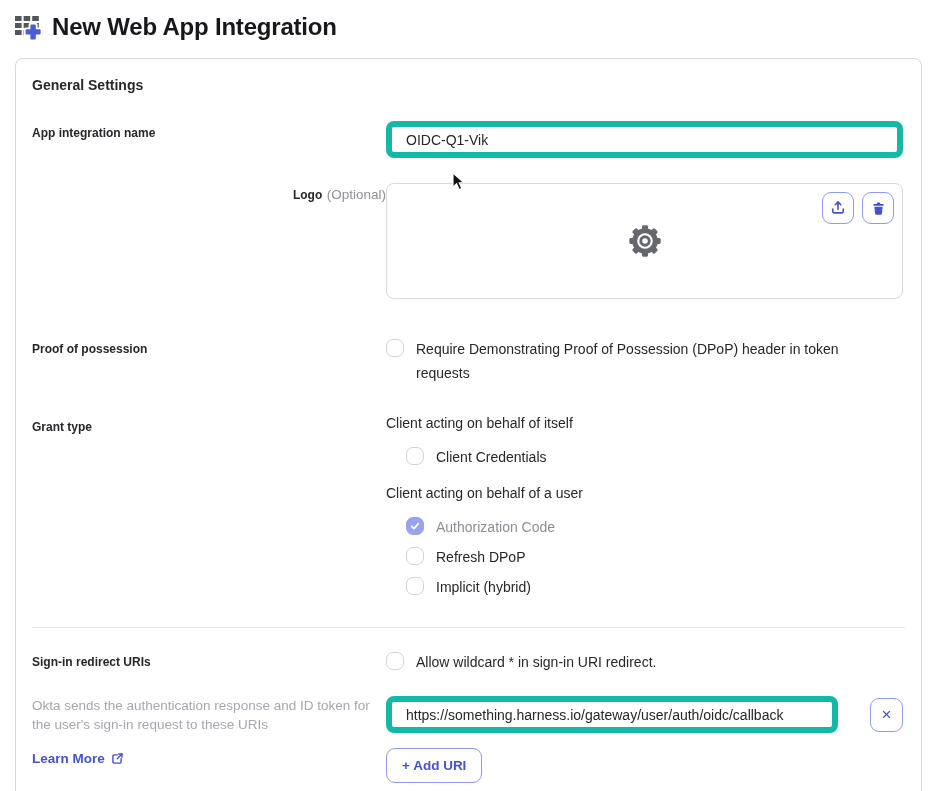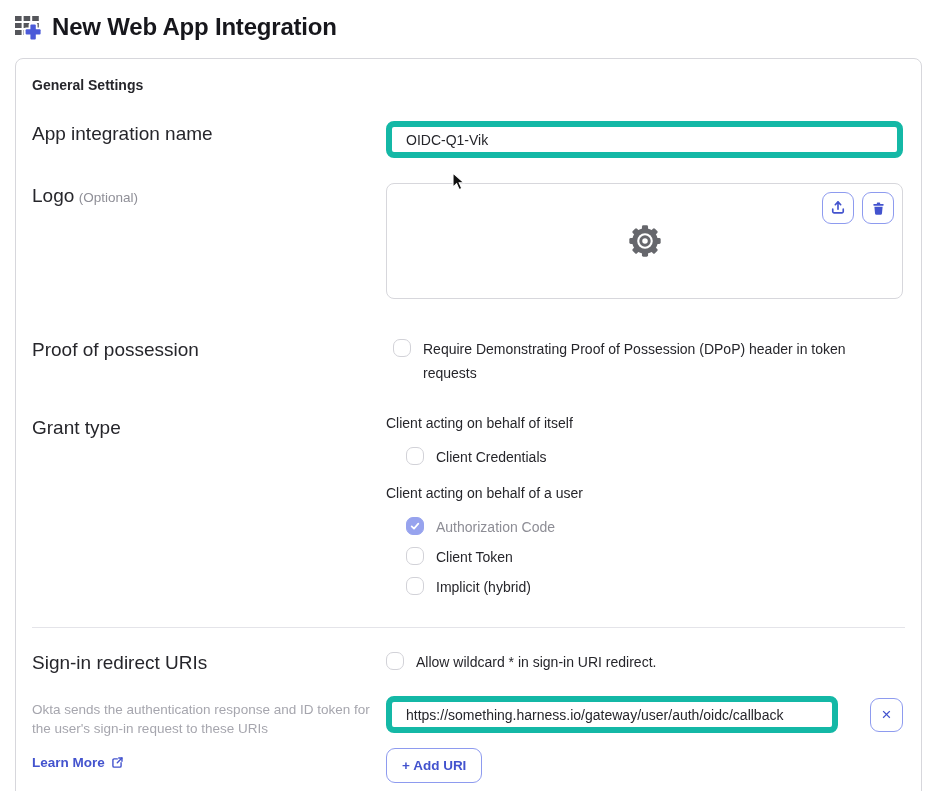--- a/index.html
+++ b/index.html
@@ -12,47 +12,47 @@
   .hdr h1 { font-size:24px; font-weight:700; letter-spacing:-0.2px; color:#17171c; }
 
   
   .card { margin:17px 15px 0 15px; border:1px solid #d7d7dc; border-radius:8px;
     padding:16px; min-height:780px; }
   .section-title { font-size:14px; font-weight:700; color:#26262b; margin:2px 0 28px 0; }
 
   .row { display:flex; align-items:flex-start; }
   .label-col { width:354px; flex:0 0 354px; padding-top:2px; }
   .field-col { flex:1; max-width:517px; }
-  .lbl { font-size:19px; font-weight:400; color:#26262b; }
+  .lbl { font-size:12px; font-weight:700; color:#26262b; }
   .optional { font-size:13.5px; font-weight:400; color:#8f8f97; }
 
   
   .text-input { width:100%; height:37px; border:6px solid #14b8a6; border-radius:8px;
     padding:0 14px; font-size:14px; color:#26262b; font-family:"Liberation Sans",sans-serif;
     outline:none; background:#fff; }
 
   .row-appname { margin-bottom:25px; }
 
   
-  .row-logo { margin-bottom:38px; }
+  .row-logo { margin-bottom:38px;text-align:right; }
   .logo-box { position:relative; width:517px; height:116px; border:1px solid #d7d7dc;
     border-radius:8px; display:flex; align-items:center; justify-content:center; }
   .logo-actions { position:absolute; top:8px; right:8px; display:flex; gap:8px; }
   .icon-btn { width:32px; height:32px; background:#fff; border:1.5px solid #8e9bef;
     border-radius:9px; display:flex; align-items:center; justify-content:center; cursor:pointer; }
 
   
   .cb-row { display:flex; align-items:flex-start; gap:12px; }
   .cb { width:18px; height:18px; flex:0 0 18px; border:1.5px solid #d2d2d8; border-radius:7px;
     background:#fff; margin-top:2px; display:flex; align-items:center; justify-content:center; }
   .cb.checked { background:#97a3ee; border-color:#97a3ee; }
   .cb-label { font-size:14px; color:#26262b; line-height:24px; }
   .cb-label.disabled { color:#8d8d95; }
 
-  .row-dpop { margin-bottom:30px;gap:7px; }
+  .row-dpop { margin-bottom:30px; }
   .row-dpop .cb-label { max-width:458px; }
 
   
   .grant-group-heading { font-size:14px; color:#26262b; line-height:17px; }
   .grant-options { margin:13px 0 16px 20px; display:flex; flex-direction:column; gap:6px; }
 
   .divider { border:none; border-top:1px solid #e4e4e9; margin:28px 0 22px 0; }
 
   
   .help-text { margin-top:26px; font-size:13.5px; color:#a6a6ae; line-height:19px; max-width:350px; }
@@ -188,21 +188,21 @@
           <div class="cb-row">
             <span class="cb checked">
               <svg width="12" height="12" viewBox="0 0 18 18" fill="none" stroke="#ffffff" stroke-width="2.6" stroke-linecap="round" stroke-linejoin="round">
                   <polyline points="4 9.5 7.5 13 14 5.5"></polyline>
                 </svg>
             </span>
             <span class="cb-label disabled">Authorization Code</span>
           </div>
           <div class="cb-row">
             <span class="cb"></span>
-            <span class="cb-label">Client Token</span>
+            <span class="cb-label">Refresh DPoP</span>
           </div>
           <div class="cb-row">
             <span class="cb"></span>
             <span class="cb-label">Implicit (hybrid)</span>
           </div>
         </div>
       </div>
     </div>
 
     <hr class="divider">

